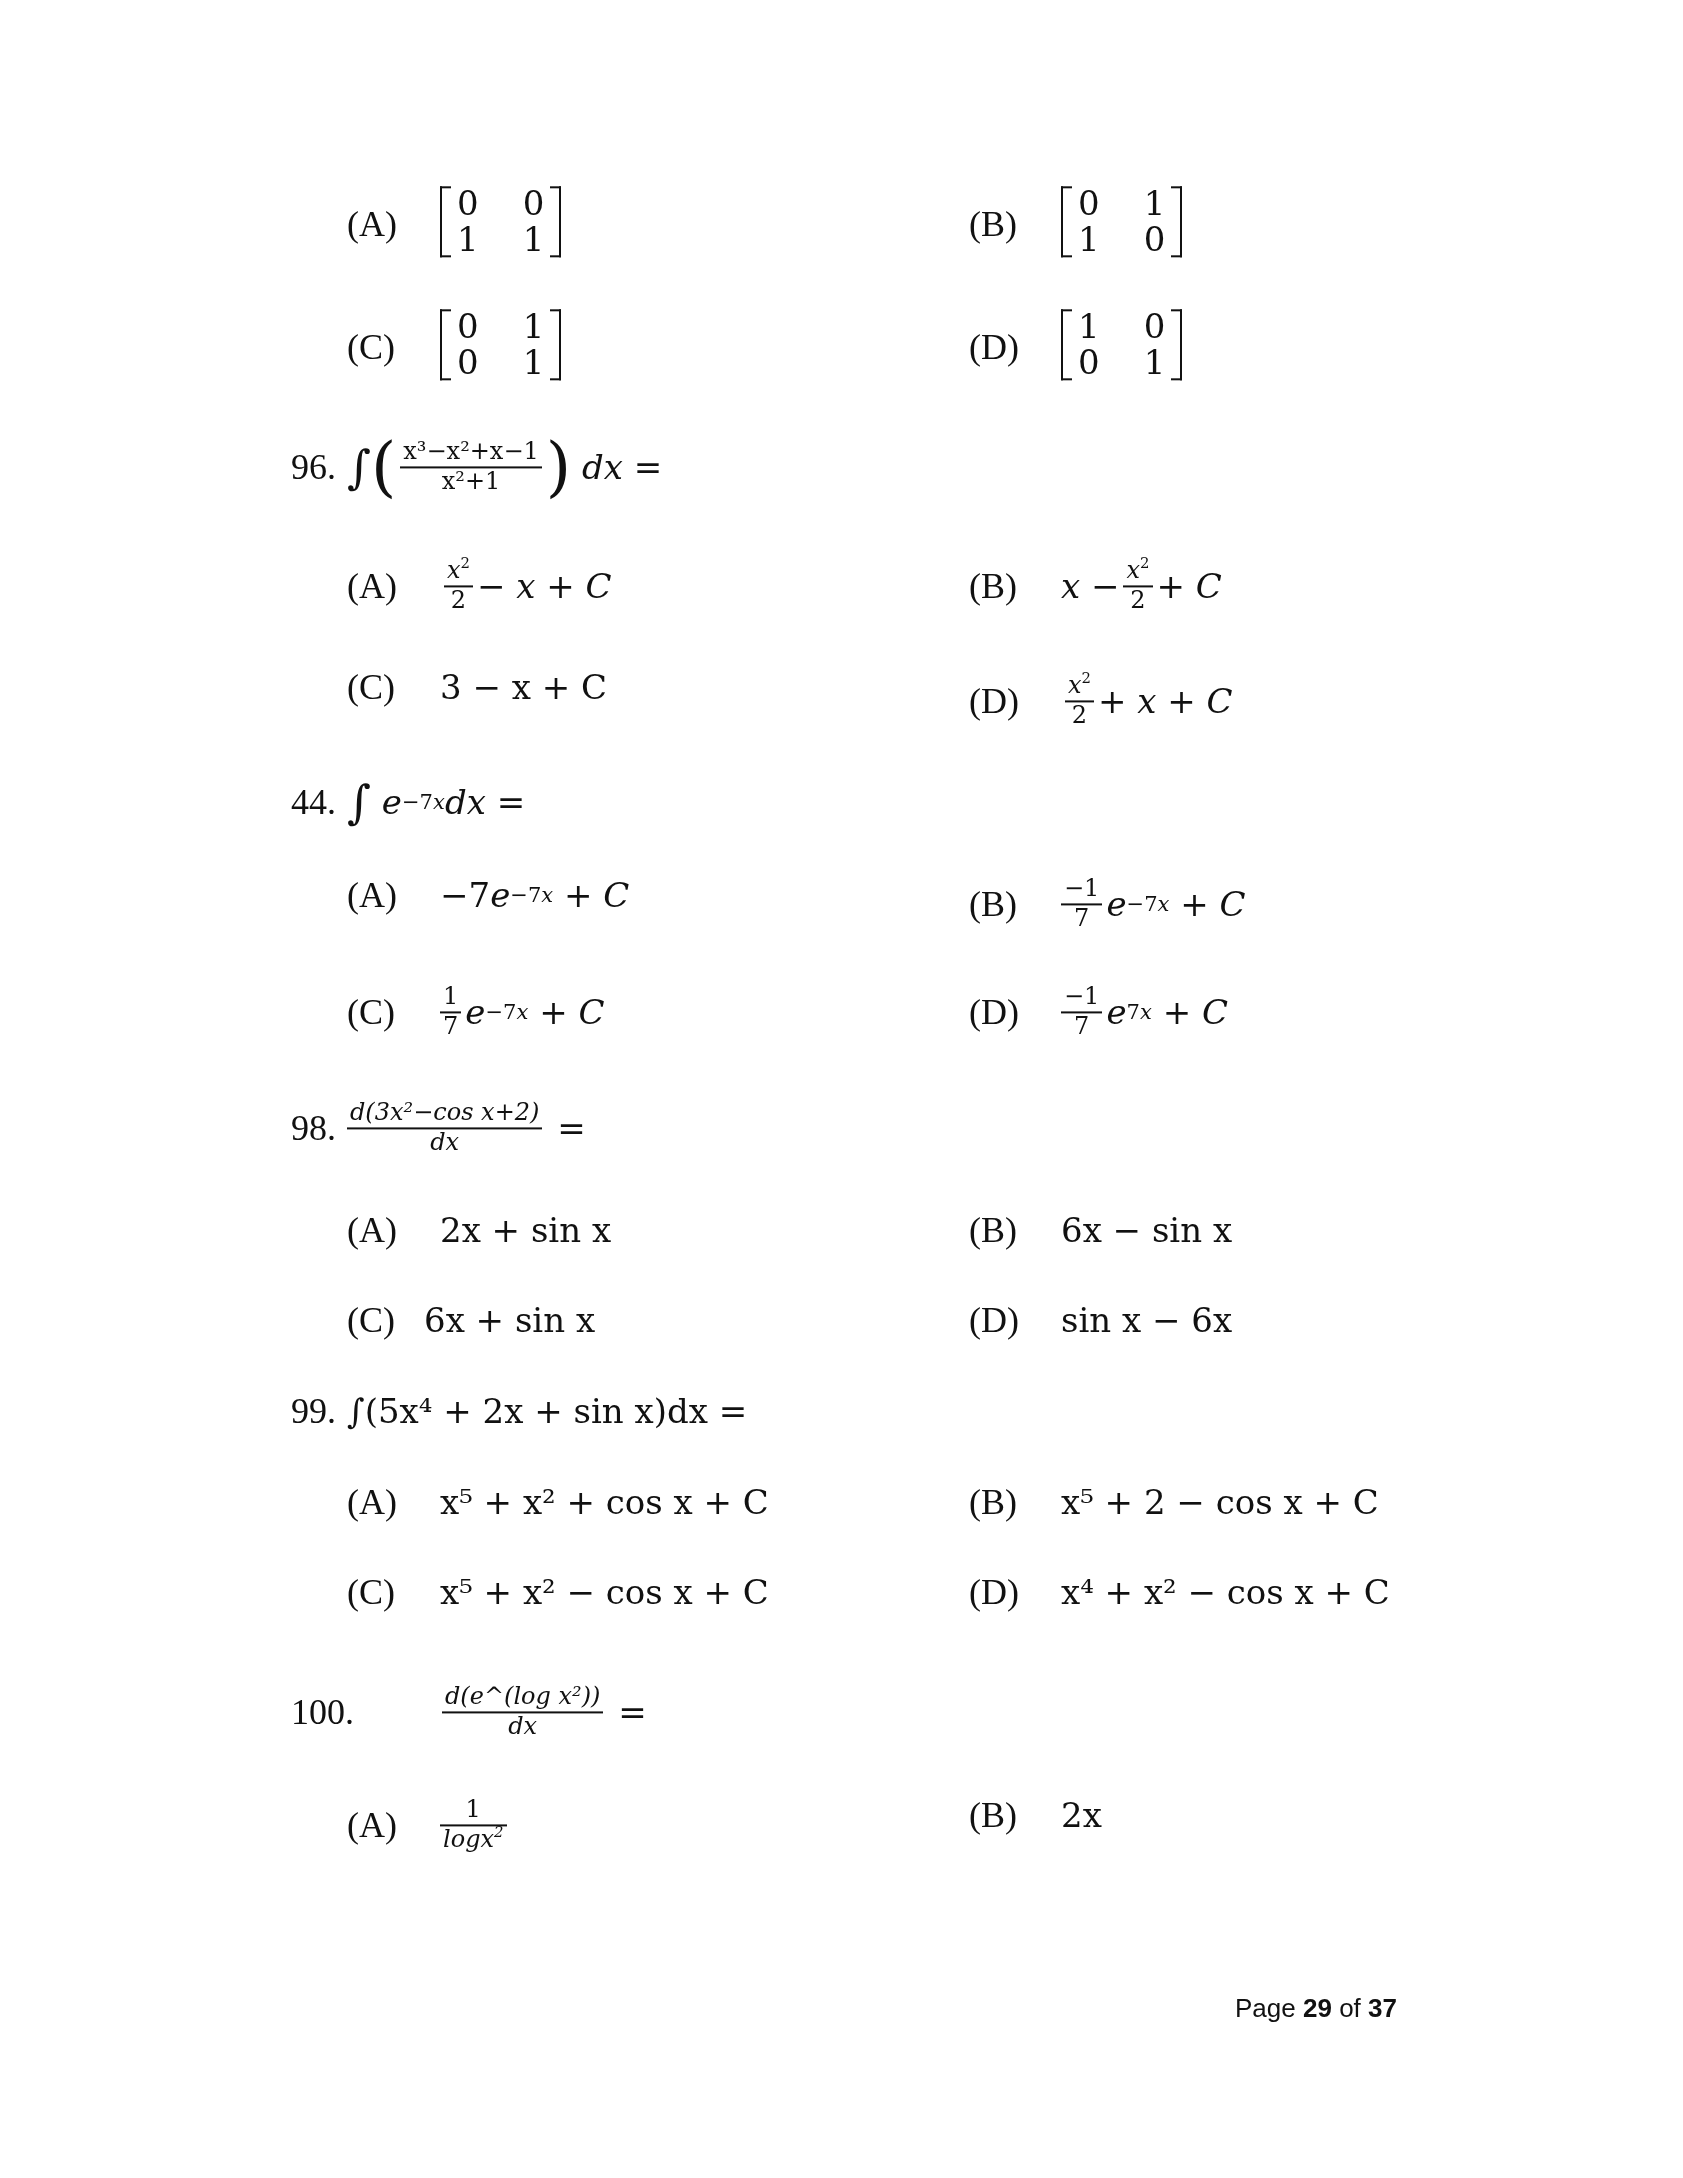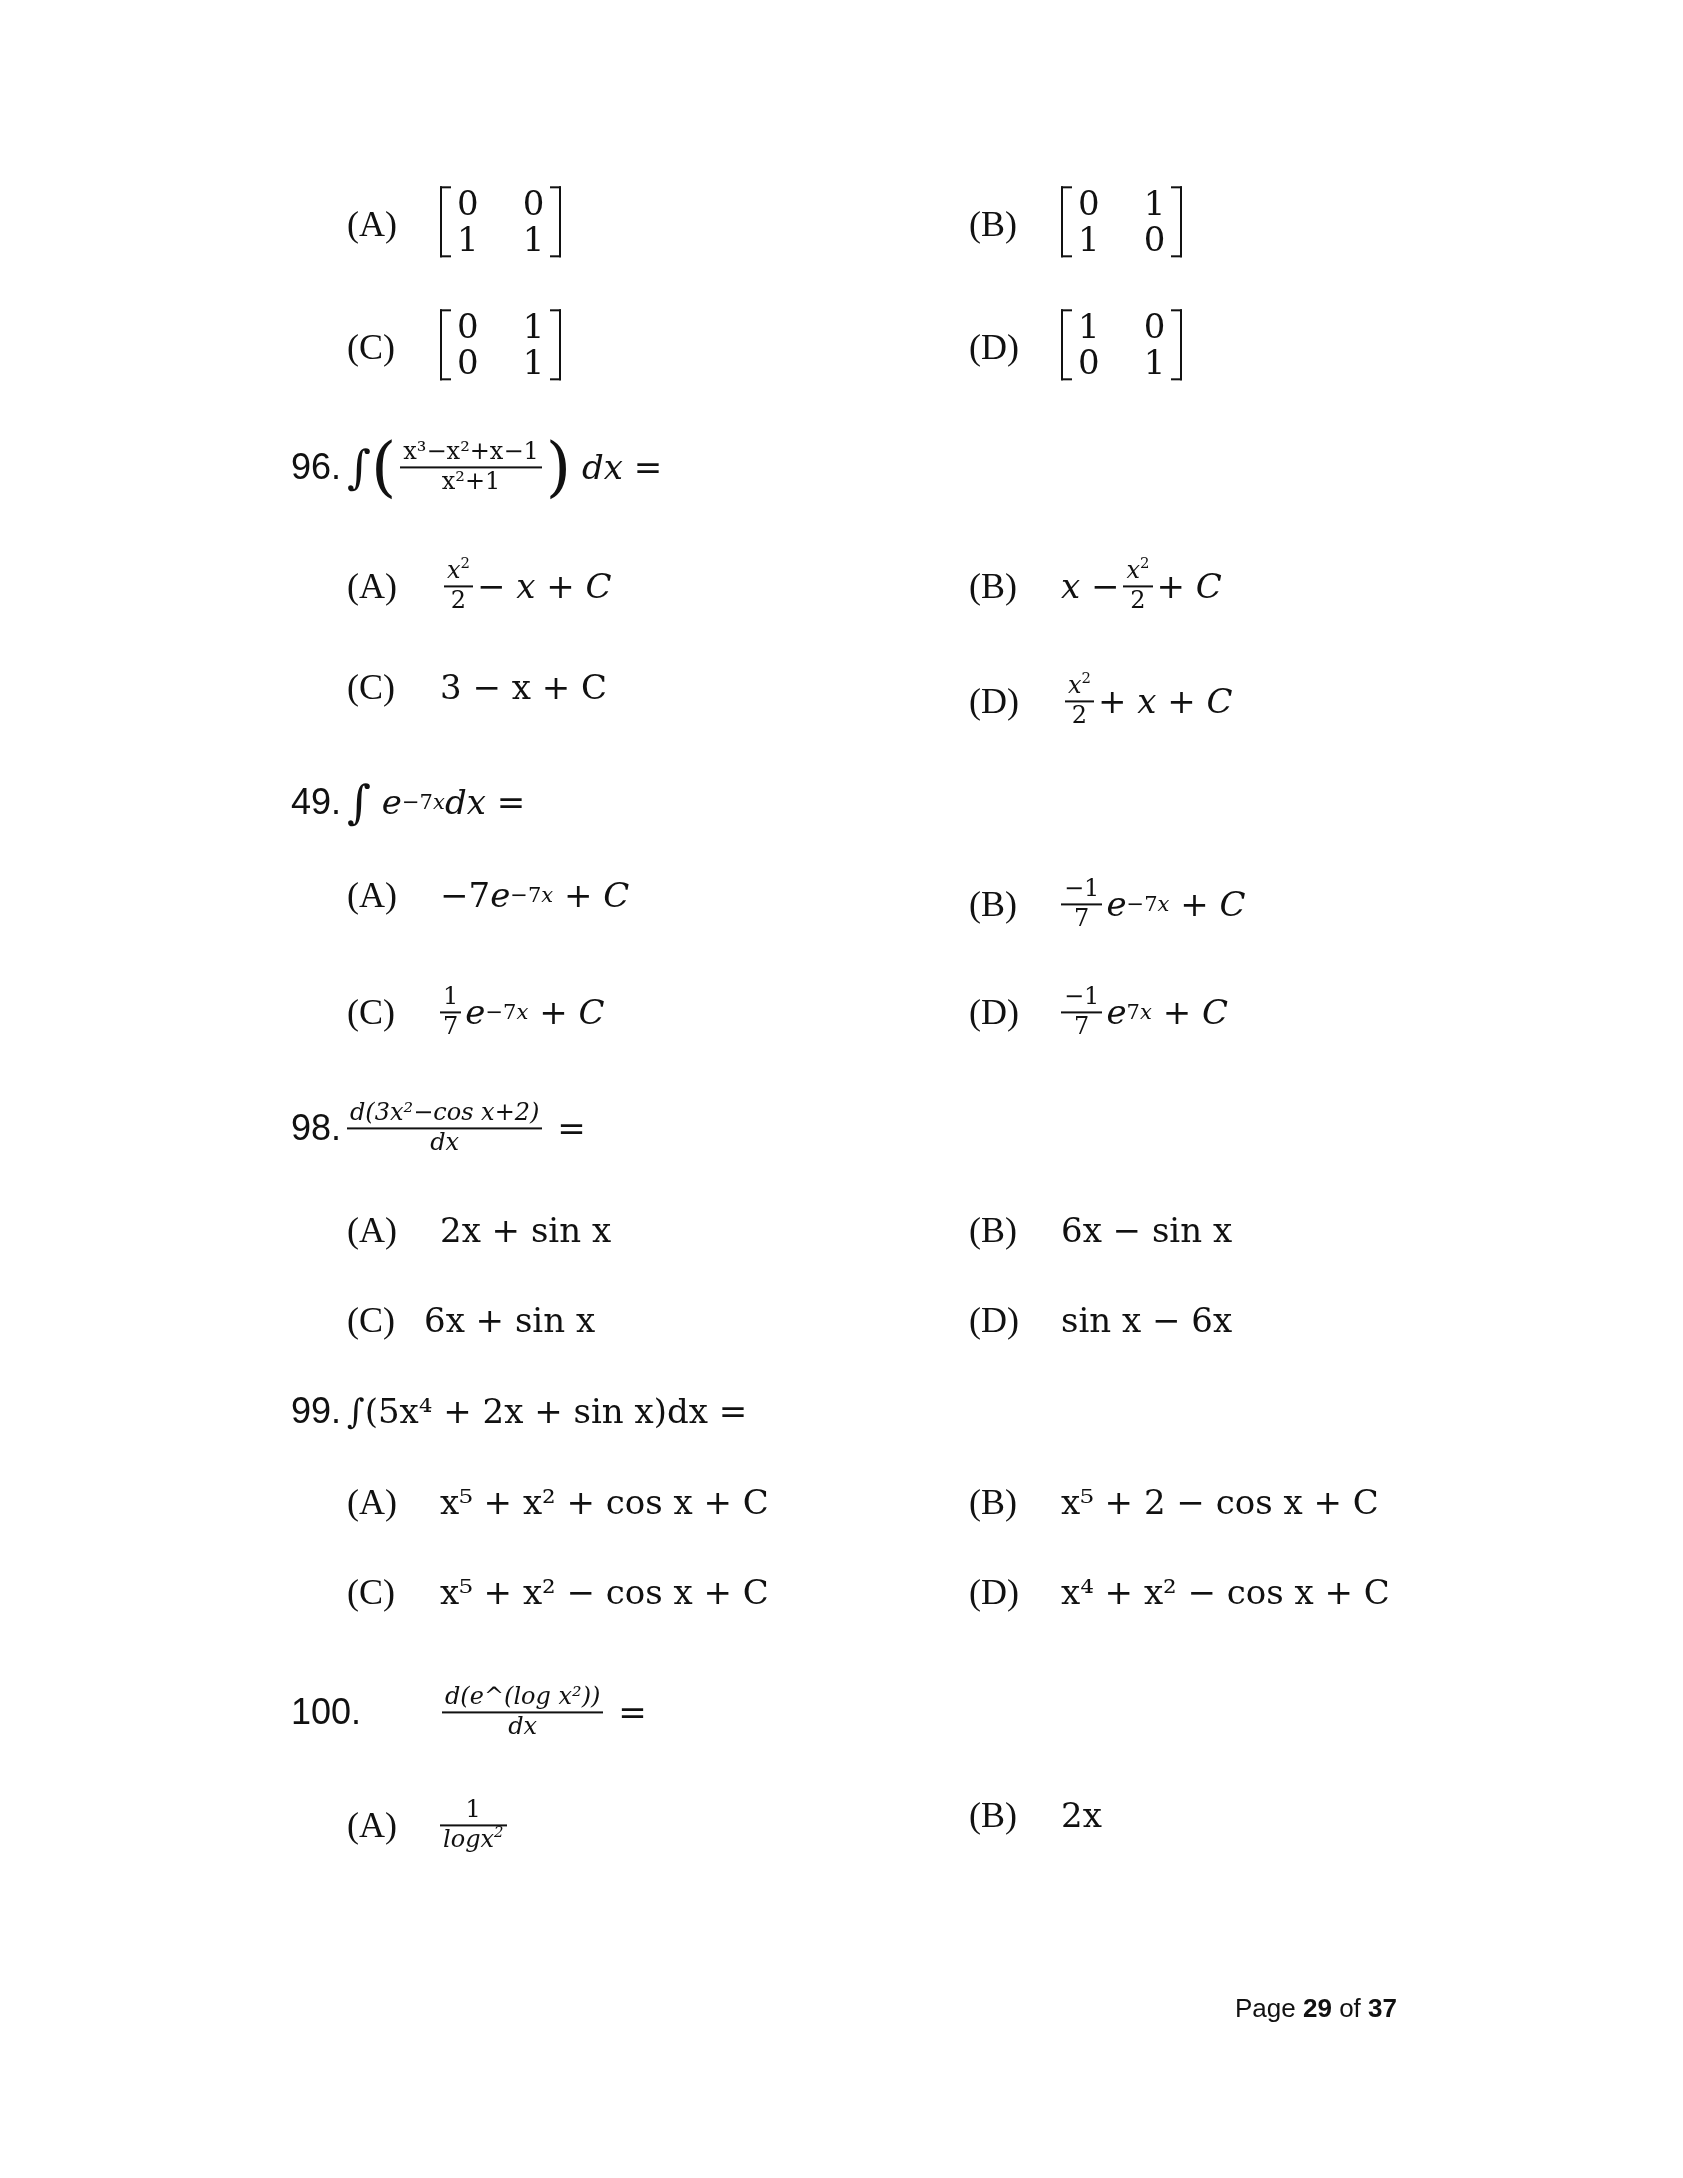--- a/index.html
+++ b/index.html
@@ -1,20 +1,20 @@
 <!DOCTYPE html>
 <html><head>
 <meta charset="utf-8">
 <style>
   html,body{margin:0;padding:0;background:#fff;}
   body{width:1683px;height:2178px;position:relative;overflow:hidden;color:#111;
        font-family:"Liberation Serif","DejaVu Serif",serif;}
   .abs{position:absolute;}
   .lbl{font-size:36px;font-family:"Liberation Serif",serif;transform:translateY(-50%);}
-  .qnum{font-size:36px;font-family:Liberation Sans, sans-serif;transform:translateY(-50%);}
+  .qnum{font-size:36px;font-family:Liberation Serif, serif;transform:translateY(-50%);}
   .m{font-family:"DejaVu Serif","Liberation Serif",serif;font-size:34px;transform:translateY(-50%);white-space:nowrap;display:flex;align-items:center;}
   .m i{font-style:italic;}
   .frac{display:inline-flex;flex-direction:column;align-items:center;vertical-align:middle;margin:8px 4px;}
   .frac .num,.frac .den{font-size:24px;line-height:1.15;padding:0 3px;}
   .frac .bar{align-self:stretch;border-top:2.5px solid #111;}
   sup{font-size:0.62em;vertical-align:0.7em;line-height:0;}
   .matrix{display:inline-flex;align-items:stretch;font-family:"DejaVu Serif",serif;font-size:34px;}
   .brk{width:9px;border:2.5px solid #111;}
   .brk.l{border-right:none;}
   .brk.r{border-left:none;}
@@ -110,21 +110,21 @@
 <div class="abs m" style="left:440px;top:687px">3 − x + C</div>
 <div class="abs lbl" style="left:969px;top:701px">(D)</div>
 <div class="abs m" style="left:1061px;top:701px">
   <span class="frac">
       <span class="num"><i>x</i><sup>2</sup></span>
       <span class="bar"></span>
       <span class="den">2</span>
     </span>+&nbsp;<i>x</i>&nbsp;+&nbsp;<i>C</i>
 </div>
 
-<div class="abs qnum" style="left:291px;top:802px">49.</div>
+<div class="abs qnum" style="left:291px;top:802px">44.</div>
 <div class="abs m" style="left:347px;top:802px">
   <span class="big">∫</span>&nbsp;<i>e</i><sup>−7<i>x</i></sup><i>dx</i>&nbsp;=
 </div>
 <div class="abs lbl" style="left:347px;top:895px">(A)</div>
 <div class="abs m" style="left:440px;top:895px">
   −7<i>e</i><sup>−7<i>x</i></sup>&nbsp;+&nbsp;<i>C</i>
 </div>
 <div class="abs lbl" style="left:969px;top:904px">(B)</div>
 <div class="abs m" style="left:1057px;top:904px">
   <span class="frac">

